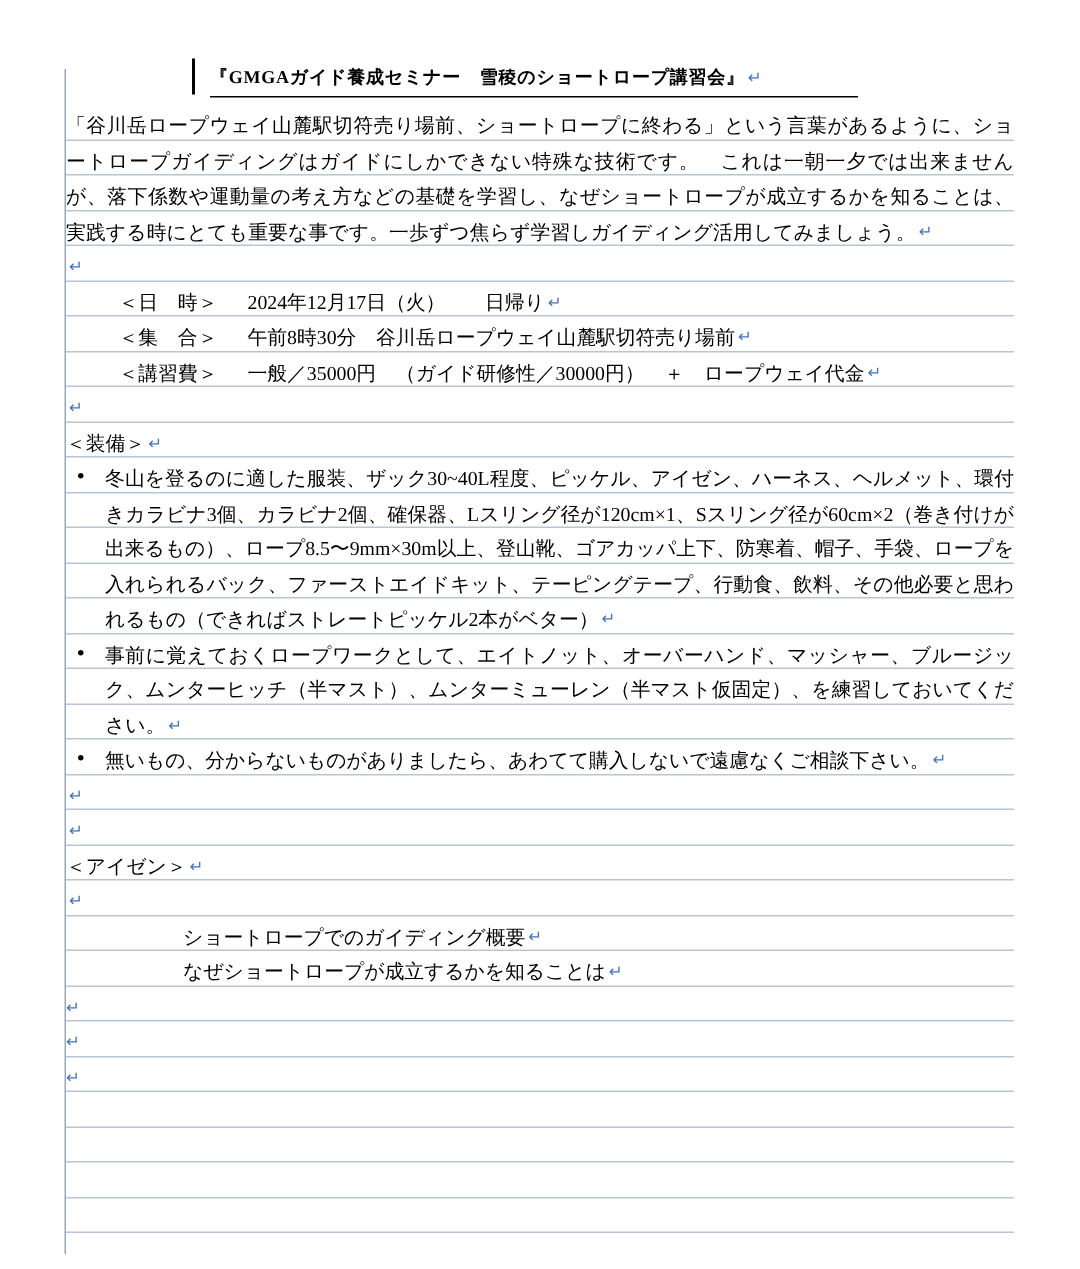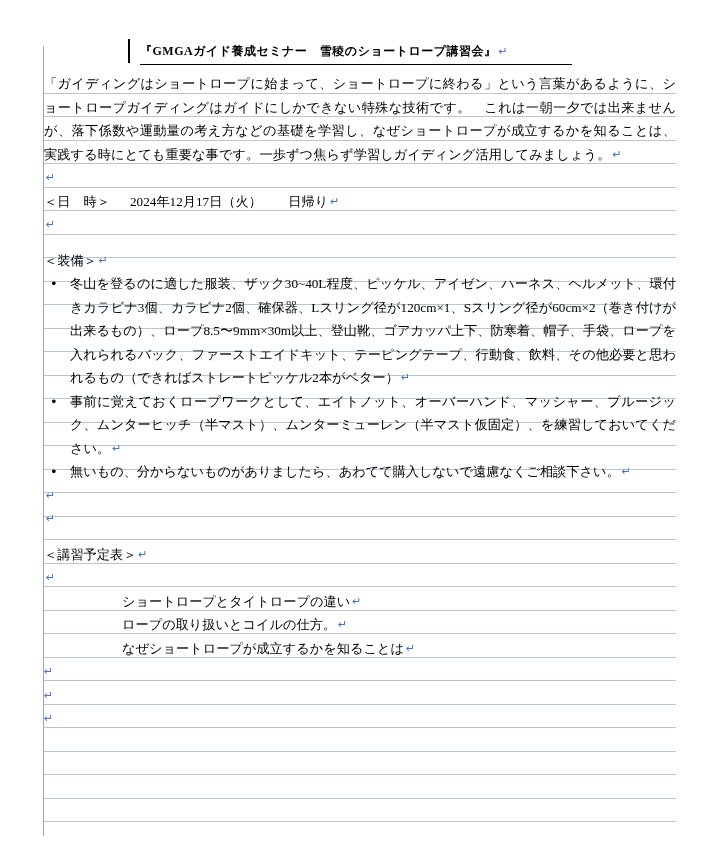--- a/index.html
+++ b/index.html
@@ -92,25 +92,25 @@
     line-height: 23.5px;
   }
   .info-line {
     font-size: 13.2px;
     line-height: 23.5px;
     white-space: nowrap;
   }
   .info-line .label {
     display: inline-block;
     width: 86px;
+    margin-left: 35px;
   }
   .sect {
     font-size: 13.2px;
     line-height: 23.5px;
-    margin-top: 12px;
   }
   ul.bullets {
     list-style: none;
     margin: 0;
     padding: 0;
   }
   ul.bullets > li {
     position: relative;
     font-size: 13.2px;
     line-height: 23.5px;
@@ -182,45 +182,46 @@
 
   <div class="content">
 
     <div class="title-row">
       <div class="title-bar"></div>
       <span class="title-text">『GMGAガイド養成セミナー　雪稜のショートロープ講習会』</span>
       <span class="pm">↵</span>
       <div class="title-underline"></div>
     </div>
 
-    <p class="para"><span>「ガイディングはショートロープに始まって、ショートロープに終わる」という言葉があるように、ショートロープガイディングはガイドにしかできない特殊な技術です。　これは一朝一夕では出来ませんが、落下係数や運動量の考え方などの基礎を学習し、なぜショートロープが成立するかを知ることは、実践する時にとても重要な事です。一歩ずつ焦らず学習しガイディング活用してみましょう。</span><span class="pm">↵</span></p>
+    <p class="para"><span>「谷川岳ロープウェイ山麓駅切符売り場前、ショートロープに終わる」という言葉があるように、ショートロープガイディングはガイドにしかできない特殊な技術です。　これは一朝一夕では出来ませんが、落下係数や運動量の考え方などの基礎を学習し、なぜショートロープが成立するかを知ることは、実践する時にとても重要な事です。一歩ずつ焦らず学習しガイディング活用してみましょう。</span><span class="pm">↵</span></p>
 
     <div class="blank"><span class="pm">↵</span></div>
 
     <div class="info-line"><span class="label">＜日　時＞</span><span>2024年12月17日（火）　　日帰り</span><span class="pm">↵</span></div>
+    <div class="info-line"><span class="label">＜集　合＞</span><span>午前8時30分　谷川岳ロープウェイ山麓駅切符売り場前</span><span class="pm">↵</span></div>
+    <div class="info-line"><span class="label">＜講習費＞</span><span>一般／35000円　（ガイド研修性／30000円）　＋　ロープウェイ代金</span><span class="pm">↵</span></div>
 
     <div class="blank"><span class="pm">↵</span></div>
 
     <div class="sect"><span>＜装備＞</span><span class="pm">↵</span></div>
 
     <ul class="bullets">
       <li><span class="dot">•</span><span>冬山を登るのに適した服装、ザック30~40L程度、ピッケル、アイゼン、ハーネス、ヘルメット、環付きカラビナ3個、カラビナ2個、確保器、Lスリング径が120cm×1、Sスリング径が60cm×2（巻き付けが出来るもの）、ロープ8.5〜9mm×30m以上、登山靴、ゴアカッパ上下、防寒着、帽子、手袋、ロープを入れられるバック、ファーストエイドキット、テーピングテープ、行動食、飲料、その他必要と思われるもの（できればストレートピッケル2本がベター）</span><span class="pm">↵</span></li>
       <li><span class="dot">•</span><span>事前に覚えておくロープワークとして、エイトノット、オーバーハンド、マッシャー、ブルージック、ムンターヒッチ（半マスト）、ムンターミューレン（半マスト仮固定）、を練習しておいてください。</span><span class="pm">↵</span></li>
       <li><span class="dot">•</span><span>無いもの、分からないものがありましたら、あわてて購入しないで遠慮なくご相談下さい。</span><span class="pm">↵</span></li>
     </ul>
 
     <div class="blank"><span class="pm">↵</span></div>
     <div class="blank"><span class="pm">↵</span></div>
 
-    <div class="sect"><span>＜講習予定表＞</span><span class="pm">↵</span></div>
-
-    <div class="blank"><span class="pm">↵</span></div>
-
-    <div class="sched-line ind2"><span>ショートロープとタイトロープの違い</span><span class="pm">↵</span></div>
-    <div class="sched-line ind2"><span>ロープの取り扱いとコイルの仕方。</span><span class="pm">↵</span></div>
+    <div class="sect"><span>＜アイゼン＞</span><span class="pm">↵</span></div>
+
+    <div class="blank"><span class="pm">↵</span></div>
+
+    <div class="sched-line ind2"><span>ショートロープでのガイディング概要</span><span class="pm">↵</span></div>
     <div class="sched-line ind2"><span>なぜショートロープが成立するかを知ることは</span><span class="pm">↵</span></div>
 
     <div class="tail">
       <span class="pm">↵</span>
       <span class="pm">↵</span>
       <span class="pm">↵</span>
 
     </div>
 
   </div>

